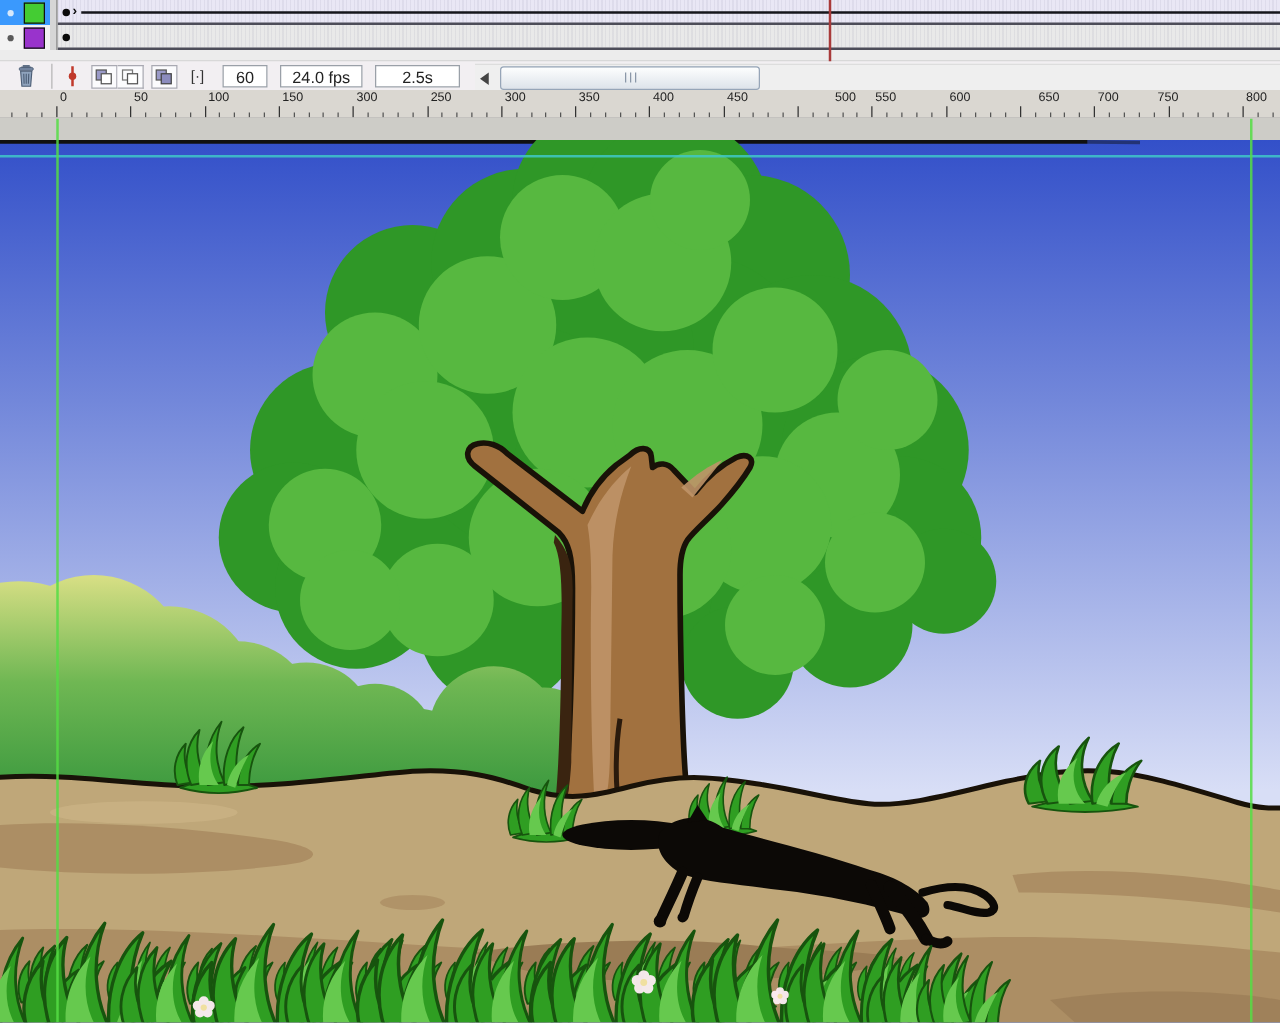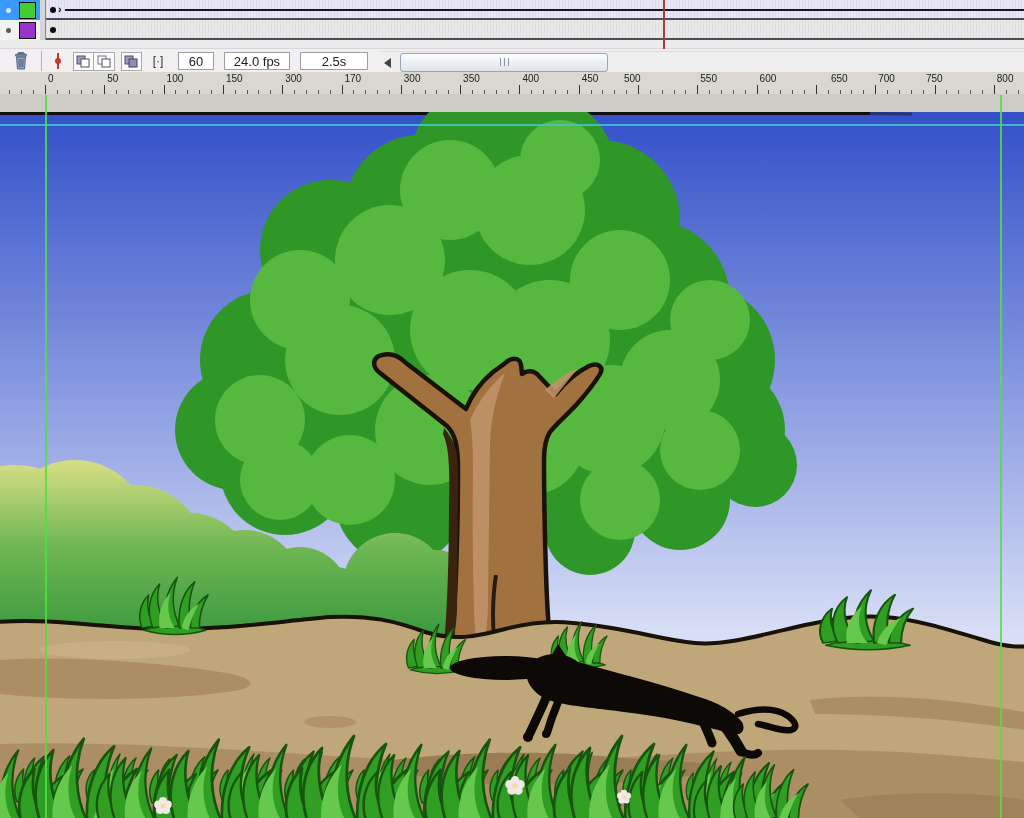--- a/index.html
+++ b/index.html
@@ -238,26 +238,26 @@
       <div class="tick" style="left: 970.08px;"></div>
       <div class="tick" style="left: 981.94px;"></div>
       <div class="tick major" style="left: 993.8px;"></div>
       <div class="tick" style="left: 1005.66px;"></div>
       <div class="tick" style="left: 1017.52px;"></div>
       <span class="rlabel" style="left: 48px;">0</span>
       <span class="rlabel" style="left: 107.3px;">50</span>
       <span class="rlabel" style="left: 166.6px;">100</span>
       <span class="rlabel" style="left: 225.9px;">150</span>
       <span class="rlabel" style="left: 285.2px;">300</span>
-      <span class="rlabel" style="left: 344.5px;">170</span>
+      <span class="rlabel" style="left: 344.5px;">250</span>
       <span class="rlabel" style="left: 403.8px;">300</span>
       <span class="rlabel" style="left: 463.1px;">350</span>
       <span class="rlabel" style="left: 522.4px;">400</span>
       <span class="rlabel" style="left: 581.7px;">450</span>
-      <span class="rlabel" style="left: 624px;">500</span>
+      <span class="rlabel" style="left: 668px;">500</span>
       <span class="rlabel" style="left: 700.3px;">550</span>
       <span class="rlabel" style="left: 759.6px;">600</span>
       <span class="rlabel" style="left: 818.9px; padding-left: 12px;">650</span>
       <span class="rlabel" style="left: 878.2px;">700</span>
       <span class="rlabel" style="left: 926px;">750</span>
       <span class="rlabel" style="left: 996.8px;">800</span>
     </div>
   <div class="pasteboard"></div>
 
   <div class="stage">

